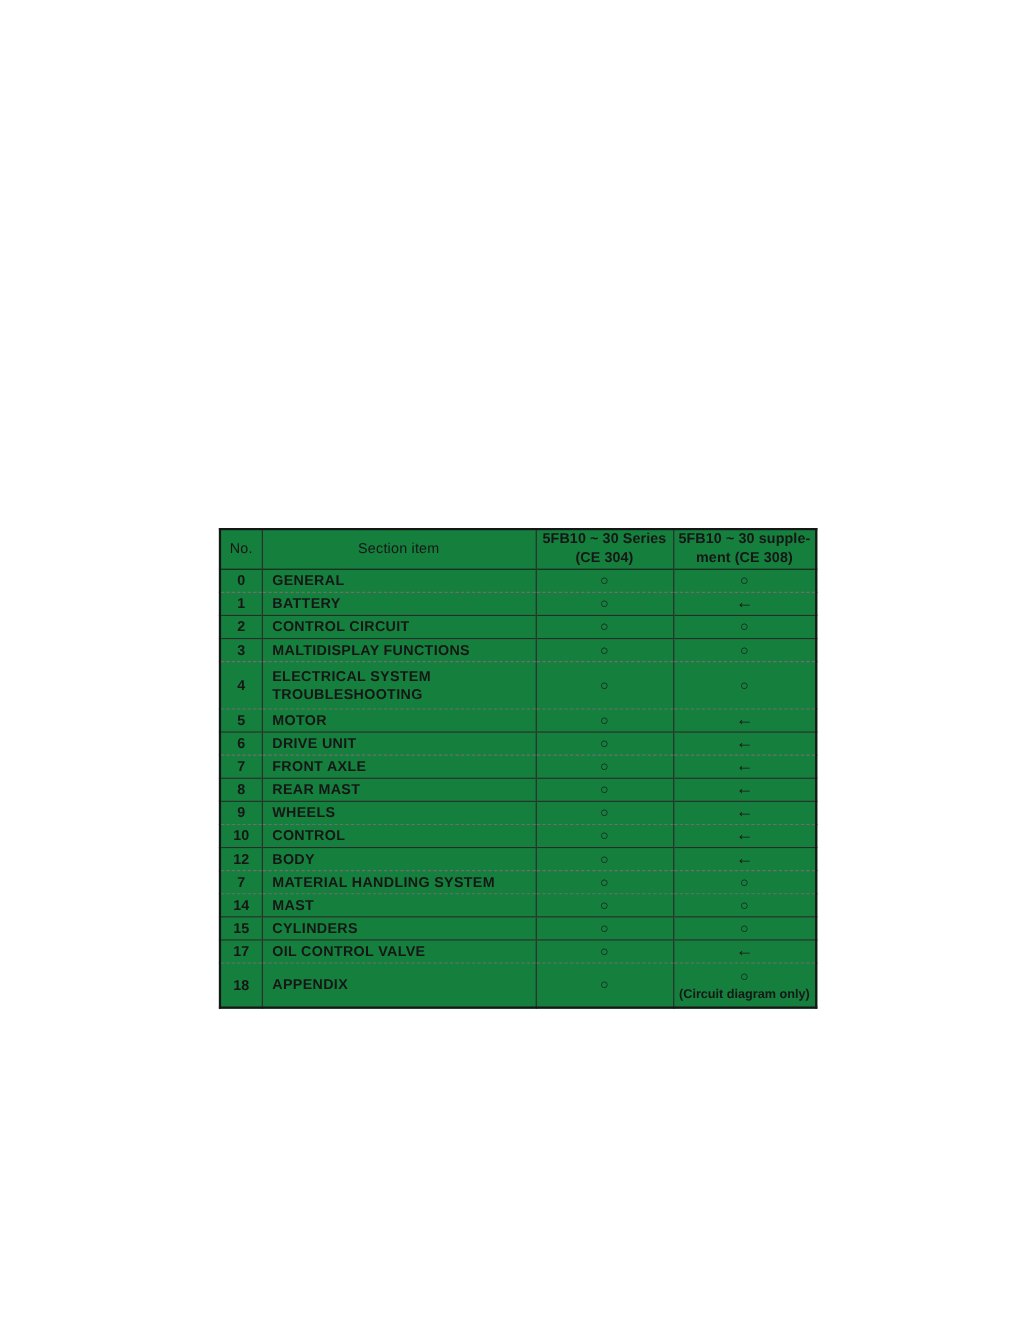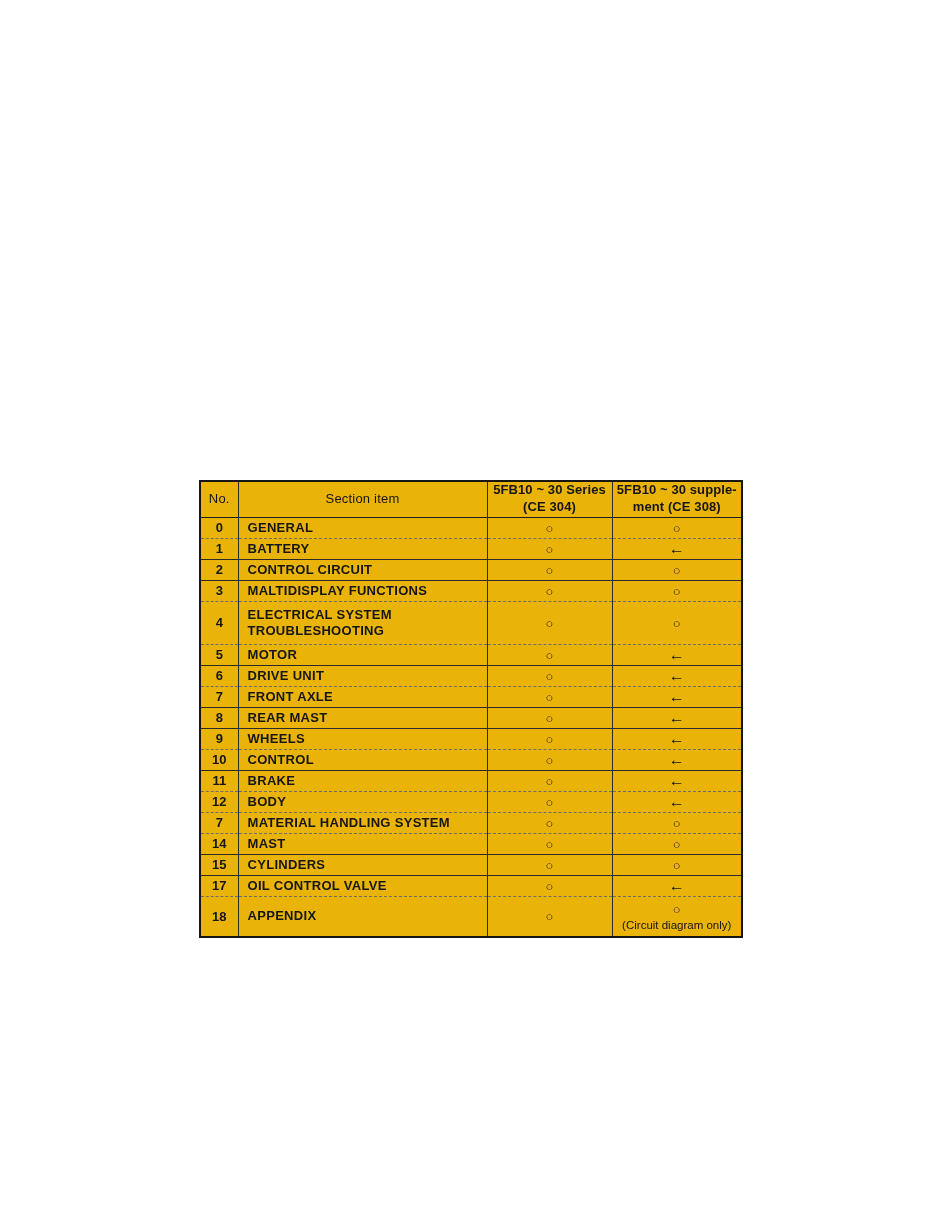--- a/index.html
+++ b/index.html
@@ -17,21 +17,21 @@
     background: #ffffff;
   }
   table.doc-table {
     position: absolute;
     left: 199px;
     top: 480px;
     width: 543px;
     border-collapse: collapse;
     table-layout: fixed;
     border: 2px solid #161616;
-    background: #eab308;
+    background: #15803d;
   }
   col.c-no      { width: 38px; }
   col.c-item    { width: 249px; }
   col.c-series  { width: 125px; }
   col.c-supp    { width: 130px; }
 
   th, td {
     padding: 0;
     border-left: 1px solid #2a2a2a;
     vertical-align: middle;
@@ -79,21 +79,21 @@
   }
   span.sym-arrow {
     font-size: 16px;
     font-weight: 700;
     line-height: 1;
     display: inline-block;
   }
   .mark-note {
     display: block;
     font-size: 11.5px;
-    font-weight: 400;
+    font-weight: 700;
     line-height: 1.15;
     white-space: nowrap;
     text-align: center;
     margin-top: 1px;
   }
 </style>
 </head>
 <body>
 
 <div class="doc-page">
@@ -179,26 +179,20 @@
           <td class="mark-cell"><span class="sym-circle">○</span></td>
           <td class="mark-cell"><span class="sym-arrow">←</span></td>
         </tr>
         <tr class="div-solid">
           <td class="no-cell">10</td>
           <td class="item-cell">CONTROL</td>
           <td class="mark-cell"><span class="sym-circle">○</span></td>
           <td class="mark-cell"><span class="sym-arrow">←</span></td>
         </tr>
         <tr class="div-dashed">
-          <td class="no-cell">11</td>
-          <td class="item-cell">BRAKE</td>
-          <td class="mark-cell"><span class="sym-circle">○</span></td>
-          <td class="mark-cell"><span class="sym-arrow">←</span></td>
-        </tr>
-        <tr class="div-dashed">
           <td class="no-cell">12</td>
           <td class="item-cell">BODY</td>
           <td class="mark-cell"><span class="sym-circle">○</span></td>
           <td class="mark-cell"><span class="sym-arrow">←</span></td>
         </tr>
         <tr class="div-dashed">
           <td class="no-cell">7</td>
           <td class="item-cell">MATERIAL HANDLING SYSTEM</td>
           <td class="mark-cell"><span class="sym-circle">○</span></td>
           <td class="mark-cell"><span class="sym-circle">○</span></td>

